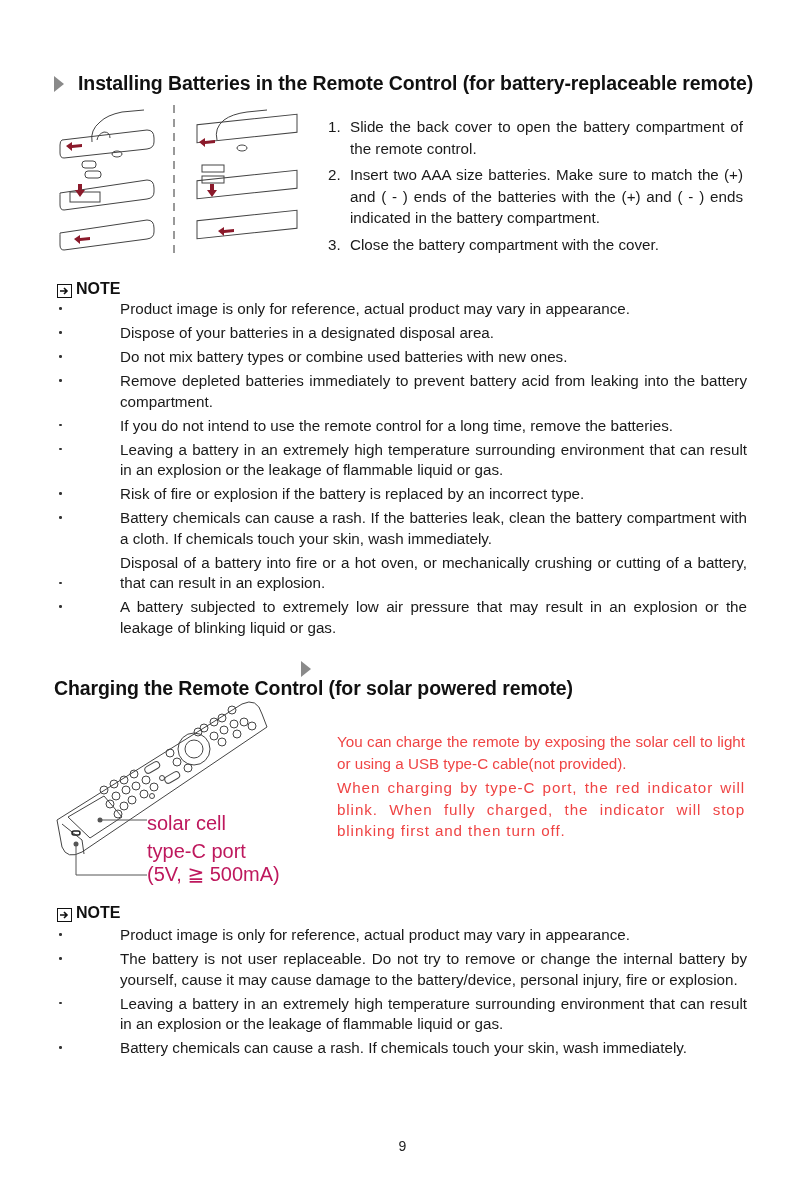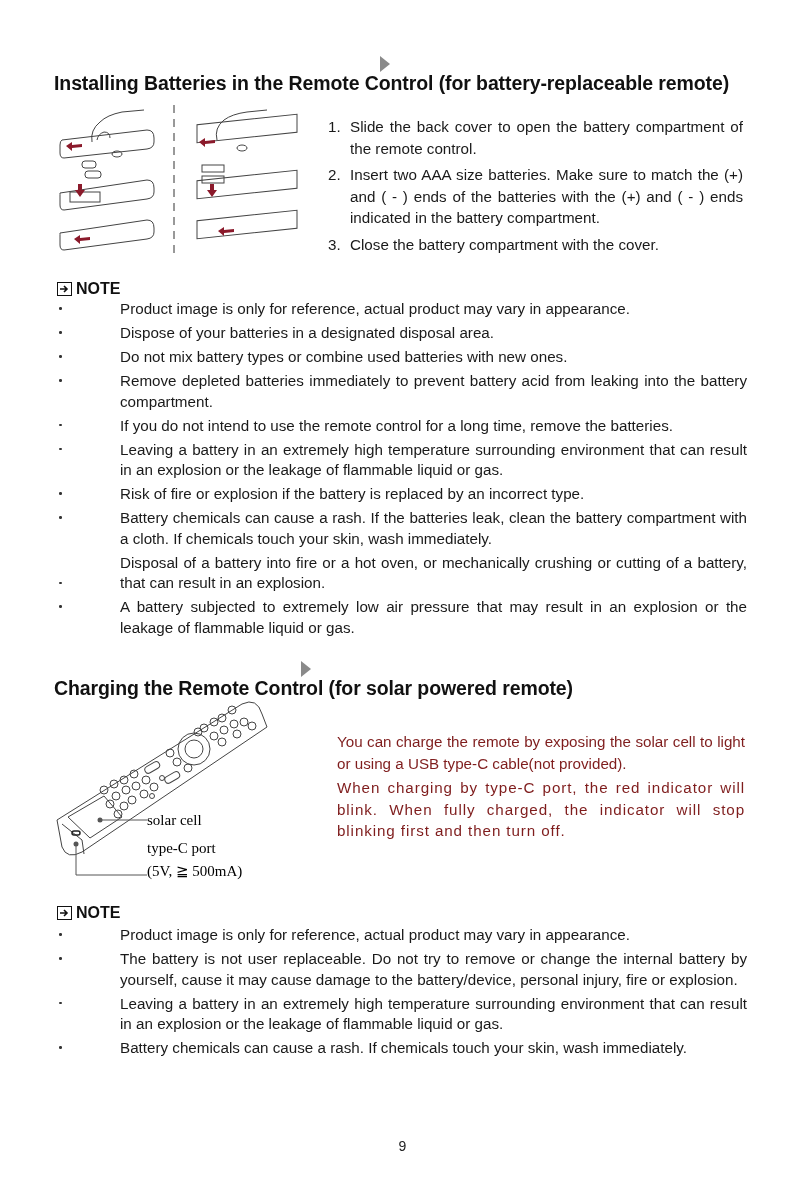--- a/index.html
+++ b/index.html
@@ -37,21 +37,21 @@
       line-height: 21.5px;
       color: #1a1a1a;
     }
     .step { display: flex; margin-bottom: 5px; }
     .step .num { width: 22px; flex: none; }
     .step .txt { text-align: justify; flex: 1; }
     .note-head {
       position: absolute;
       left: 57px;
       display: flex;
-      align-items: center;
+      align-items: flex-end;
       font-weight: bold;
       font-size: 16px;
       color: #111;
     }
     .note-icon {
       width: 15px; height: 14px;
       border: 1.5px solid #111;
       margin-right: 4px;
       position: relative;
     }
@@ -79,44 +79,43 @@
     }
     .note-item.dot-low .dot::before { top: 29px; }
     .note-item .txt { flex: 1; text-align: justify; margin-left: 38px; }
     .charge-text {
       position: absolute;
       left: 337px;
       top: 731px;
       width: 408px;
       font-size: 15.2px;
       line-height: 21.5px;
-      color: #7f1d1d;
+      color: #ef4444;
     }
     .charge-text p { text-align: justify; margin-bottom: 3px; }
     .charge-text p.spaced { letter-spacing: 0.9px; }
     .callout {
       position: absolute;
-      font-size: 15px;
-      color: #000000;
-      font-family: Liberation Serif, serif;
+      font-size: 20px;
+      color: #be185d;
     }
     .page-num {
       position: absolute;
       left: 0; width: 805px;
       top: 1138px;
       text-align: center;
       font-size: 14px;
       color: #222;
     }
     .illus { position: absolute; }
   </style>
 </head>
 <body>
 
-<div class="section-title" style="top:56px;flex-direction:column;">
+<div class="section-title" style="top:72px;">
   <span class="tri"></span>
   <span>Installing Batteries in the Remote Control (for battery-replaceable remote)</span>
 </div>
 
 <svg class="illus" style="left:52px; top:100px;" width="260" height="160" viewBox="0 0 260 160">
   <g fill="none" stroke="#444" stroke-width="1">
 
     <path d="M10 40 L95 30 Q102 30 102 38 L102 42 Q102 48 95 49 L12 58 Q8 58 8 53 L8 45 Q8 41 10 40 Z"></path>
 
     <path d="M40 42 Q38 30 48 22 Q55 15 70 12 L92 10"></path>
@@ -211,21 +210,21 @@
   <div class="note-item">
       <span class="dot"></span>
       <span class="txt">Battery chemicals can cause a rash. If the batteries leak, clean the battery compartment with a cloth. If chemicals touch your skin, wash immediately.</span>
     </div>
   <div class="note-item dot-low">
       <span class="dot"></span>
       <span class="txt">Disposal of a battery into fire or a hot oven, or mechanically crushing or cutting of a battery, that can result in an explosion.</span>
     </div>
   <div class="note-item">
       <span class="dot"></span>
-      <span class="txt">A battery subjected to extremely low air pressure that may result in an explosion or the leakage of flammable liquid or gas.</span>
+      <span class="txt">A battery subjected to extremely low air pressure that may result in an explosion or the leakage of blinking liquid or gas.</span>
     </div>
 </div>
 
 <div class="section-title" style="top:661px;flex-direction:column;">
   <span class="tri"></span>
   <span>Charging the Remote Control (for solar powered remote)</span>
 </div>
 
 <svg class="illus" style="left:52px; top:692px;" width="230" height="190" viewBox="0 0 230 190">
   <g fill="none" stroke="#444" stroke-width="1">

